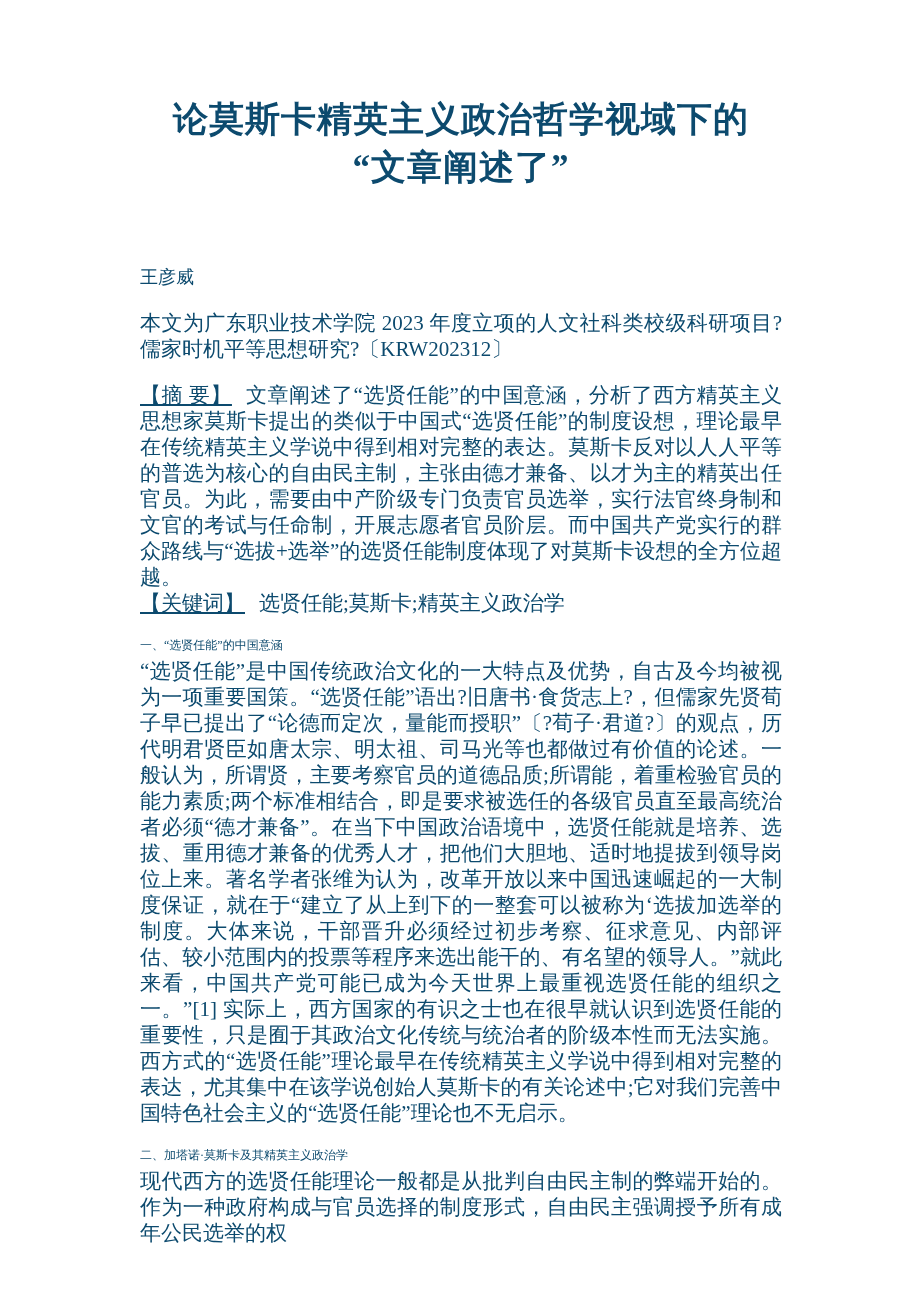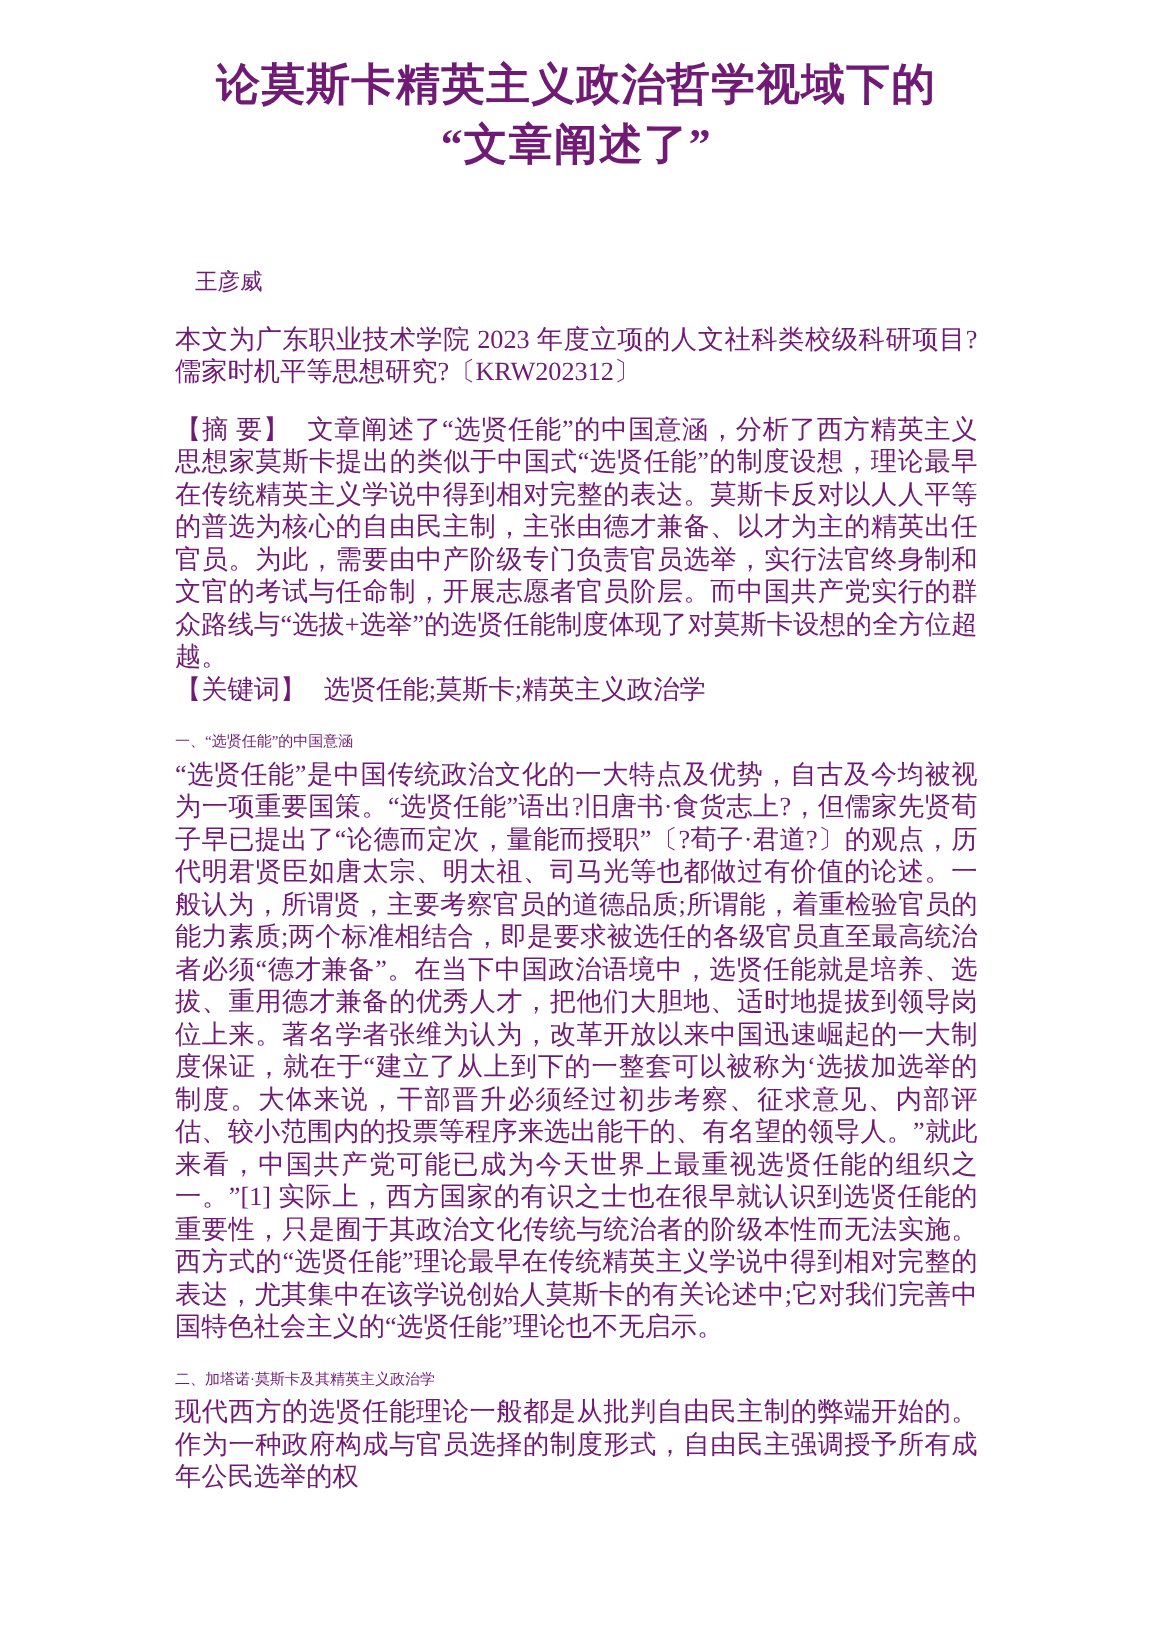--- a/index.html
+++ b/index.html
@@ -7,50 +7,51 @@
     padding: 0;
     background: #ffffff;
   }
   .page {
     position: relative;
     width: 920px;
     height: 1302px;
     margin: 0 auto;
     background: #ffffff;
     box-sizing: border-box;
-    padding: 44px 138px 0 140px;
-    color: #701a75;
+    padding: 96px 138px 0 140px;
+    color: #0c4a6e;
     font-family: "Liberation Serif", "DejaVu Serif", serif;
     overflow: hidden;
   }
   .doc-title {
     margin: 0;
     font-size: 35px;
     line-height: 48px;
     font-weight: 700;
     text-align: center;
     letter-spacing: 1px;
   }
   .doc-title .title-line {
     display: block;
   }
   .author-line {
-    margin: 72px 0 0 16px;
+    margin: 72px 0 0 0;
     font-size: 18px;
     line-height: 26px;
   }
   .body-para {
     margin: 20px 0 0 0;
     font-size: 21px;
     line-height: 26px;
     text-align: justify;
     text-justify: inter-ideograph;
   }
   .para-label {
     margin-right: 14px;
+    text-decoration: underline;
   }
   .section-heading {
     margin: 16px 0 0 0;
     font-size: 12px;
     line-height: 26px;
     font-weight: 400;
   }
   .tight {
     margin-top: 0;
   }

